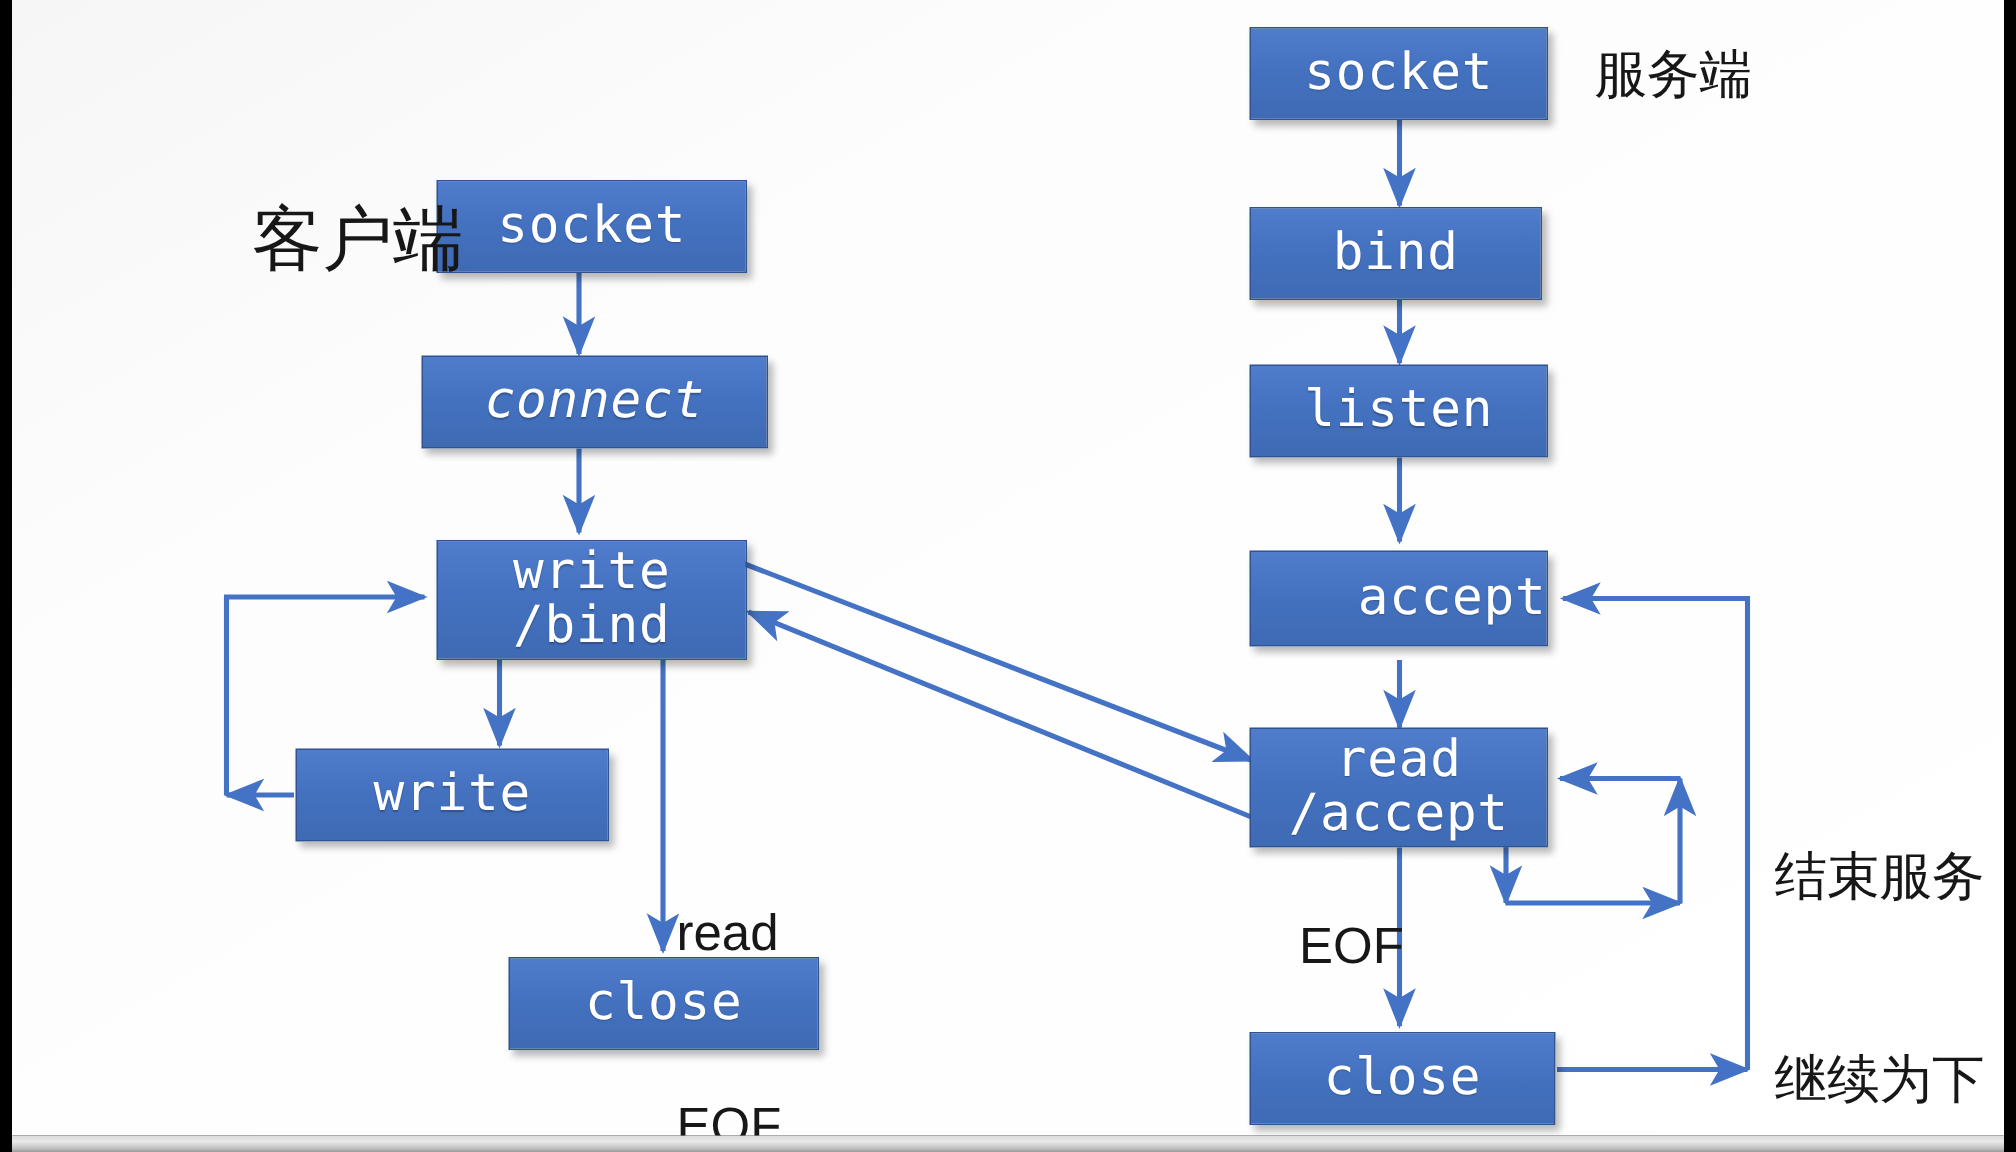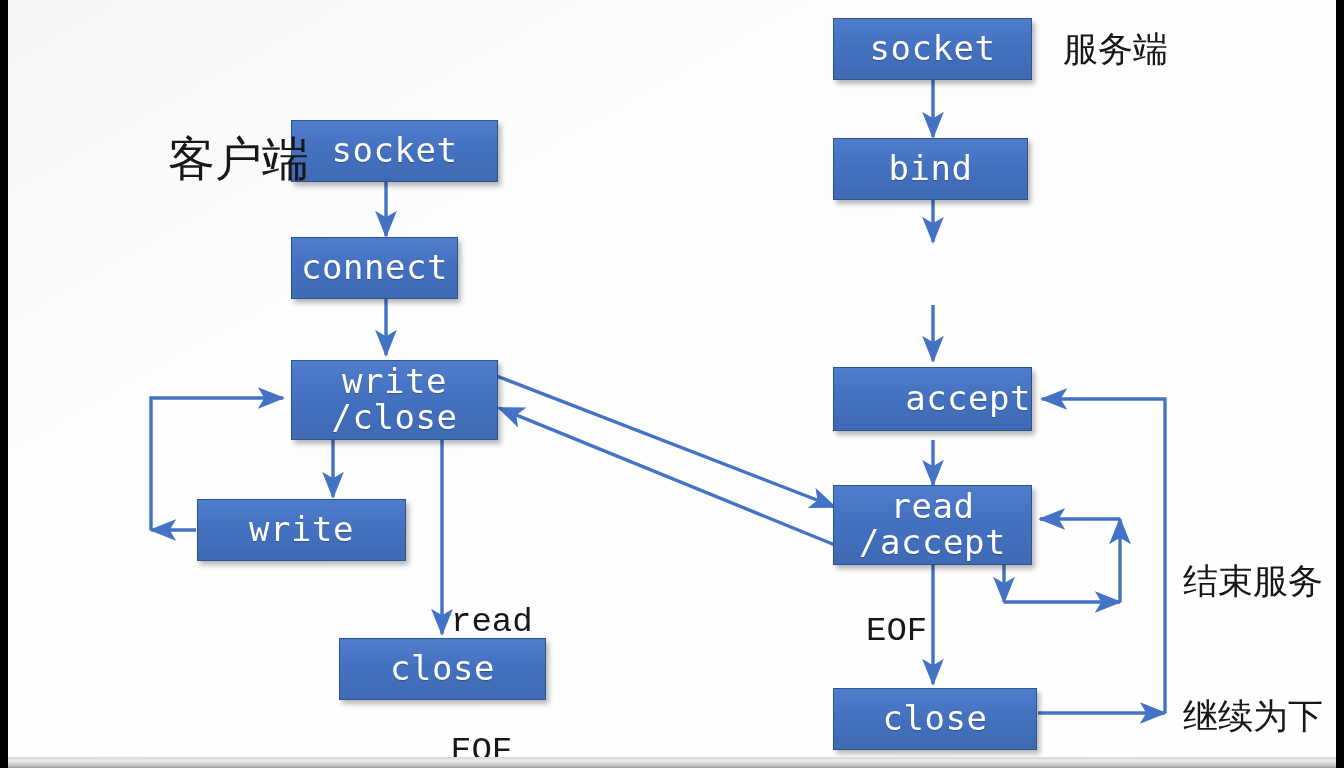--- a/index.html
+++ b/index.html
@@ -49,21 +49,21 @@
     text-align: center;
     letter-spacing: 0.5px;
     text-shadow: 0 1px 1px rgba(0,0,0,0.25);
     line-height: 1.05;
     z-index: 5;
   }
   .node .ln { display: block; }
   .label {
     position: absolute;
     color: #171717;
-    font-family: Liberation Mono, monospace;
+    font-family: Liberation Sans, sans-serif;
     white-space: pre;
     z-index: 6;
   }
   .label.cjk { font-weight: 400; }
   .label .ln { display: block; }
   svg.wires {
     position: absolute;
     left: 0;
     top: 0;
     width: 1328px;
@@ -112,27 +112,27 @@
         <path d="M827,545 L491,408"></path>
       </g>
     </svg>
 
     <div class="label cjk" style="left:160px; top:128px; font-size:47px;">客户端</div>
 
     <div class="node" style="left:283px; top:120px; width:207px; height:62px; font-size:34px;">
       <span class="ln">socket</span>
     </div>
 
-    <div class="node" style="left:283px; top:237px; width:167px; height:62px; font-size:34px;">
+    <div class="node" style="left:273px; top:237px; width:231px; height:62px; font-size:34px;font-style:italic;">
       <span class="ln">connect</span>
     </div>
 
     <div class="node" style="left:283px; top:360px; width:207px; height:80px; font-size:34px;">
       <span class="ln">write</span>
-      <span class="ln">/close</span>
+      <span class="ln">/bind</span>
     </div>
 
     <div class="node" style="left:189px; top:499px; width:209px; height:62px; font-size:34px;">
       <span class="ln">write</span>
     </div>
 
     <div class="node" style="left:331px; top:638px; width:207px; height:62px; font-size:34px;">
       <span class="ln">close</span>
     </div>
 
@@ -148,20 +148,23 @@
     <div class="label cjk" style="left:1055px; top:26px; font-size:35px;">服务端</div>
 
     <div class="node" style="left:825px; top:18px; width:199px; height:62px; font-size:34px;">
       <span class="ln">socket</span>
     </div>
 
     <div class="node" style="left:825px; top:138px; width:195px; height:62px; font-size:34px;">
       <span class="ln">bind</span>
     </div>
 
+    <div class="node" style="left:825px; top:243px; width:199px; height:62px; font-size:34px;">
+      <span class="ln">listen</span>
+    </div>
 
     <div class="node" style="left:825px; top:367px; width:199px; height:64px; font-size:34px;align-items:flex-end;">
       <span class="ln">accept</span>
     </div>
 
     <div class="node" style="left:825px; top:485px; width:199px; height:80px; font-size:34px;">
       <span class="ln">read</span>
       <span class="ln">/accept</span>
     </div>
 

